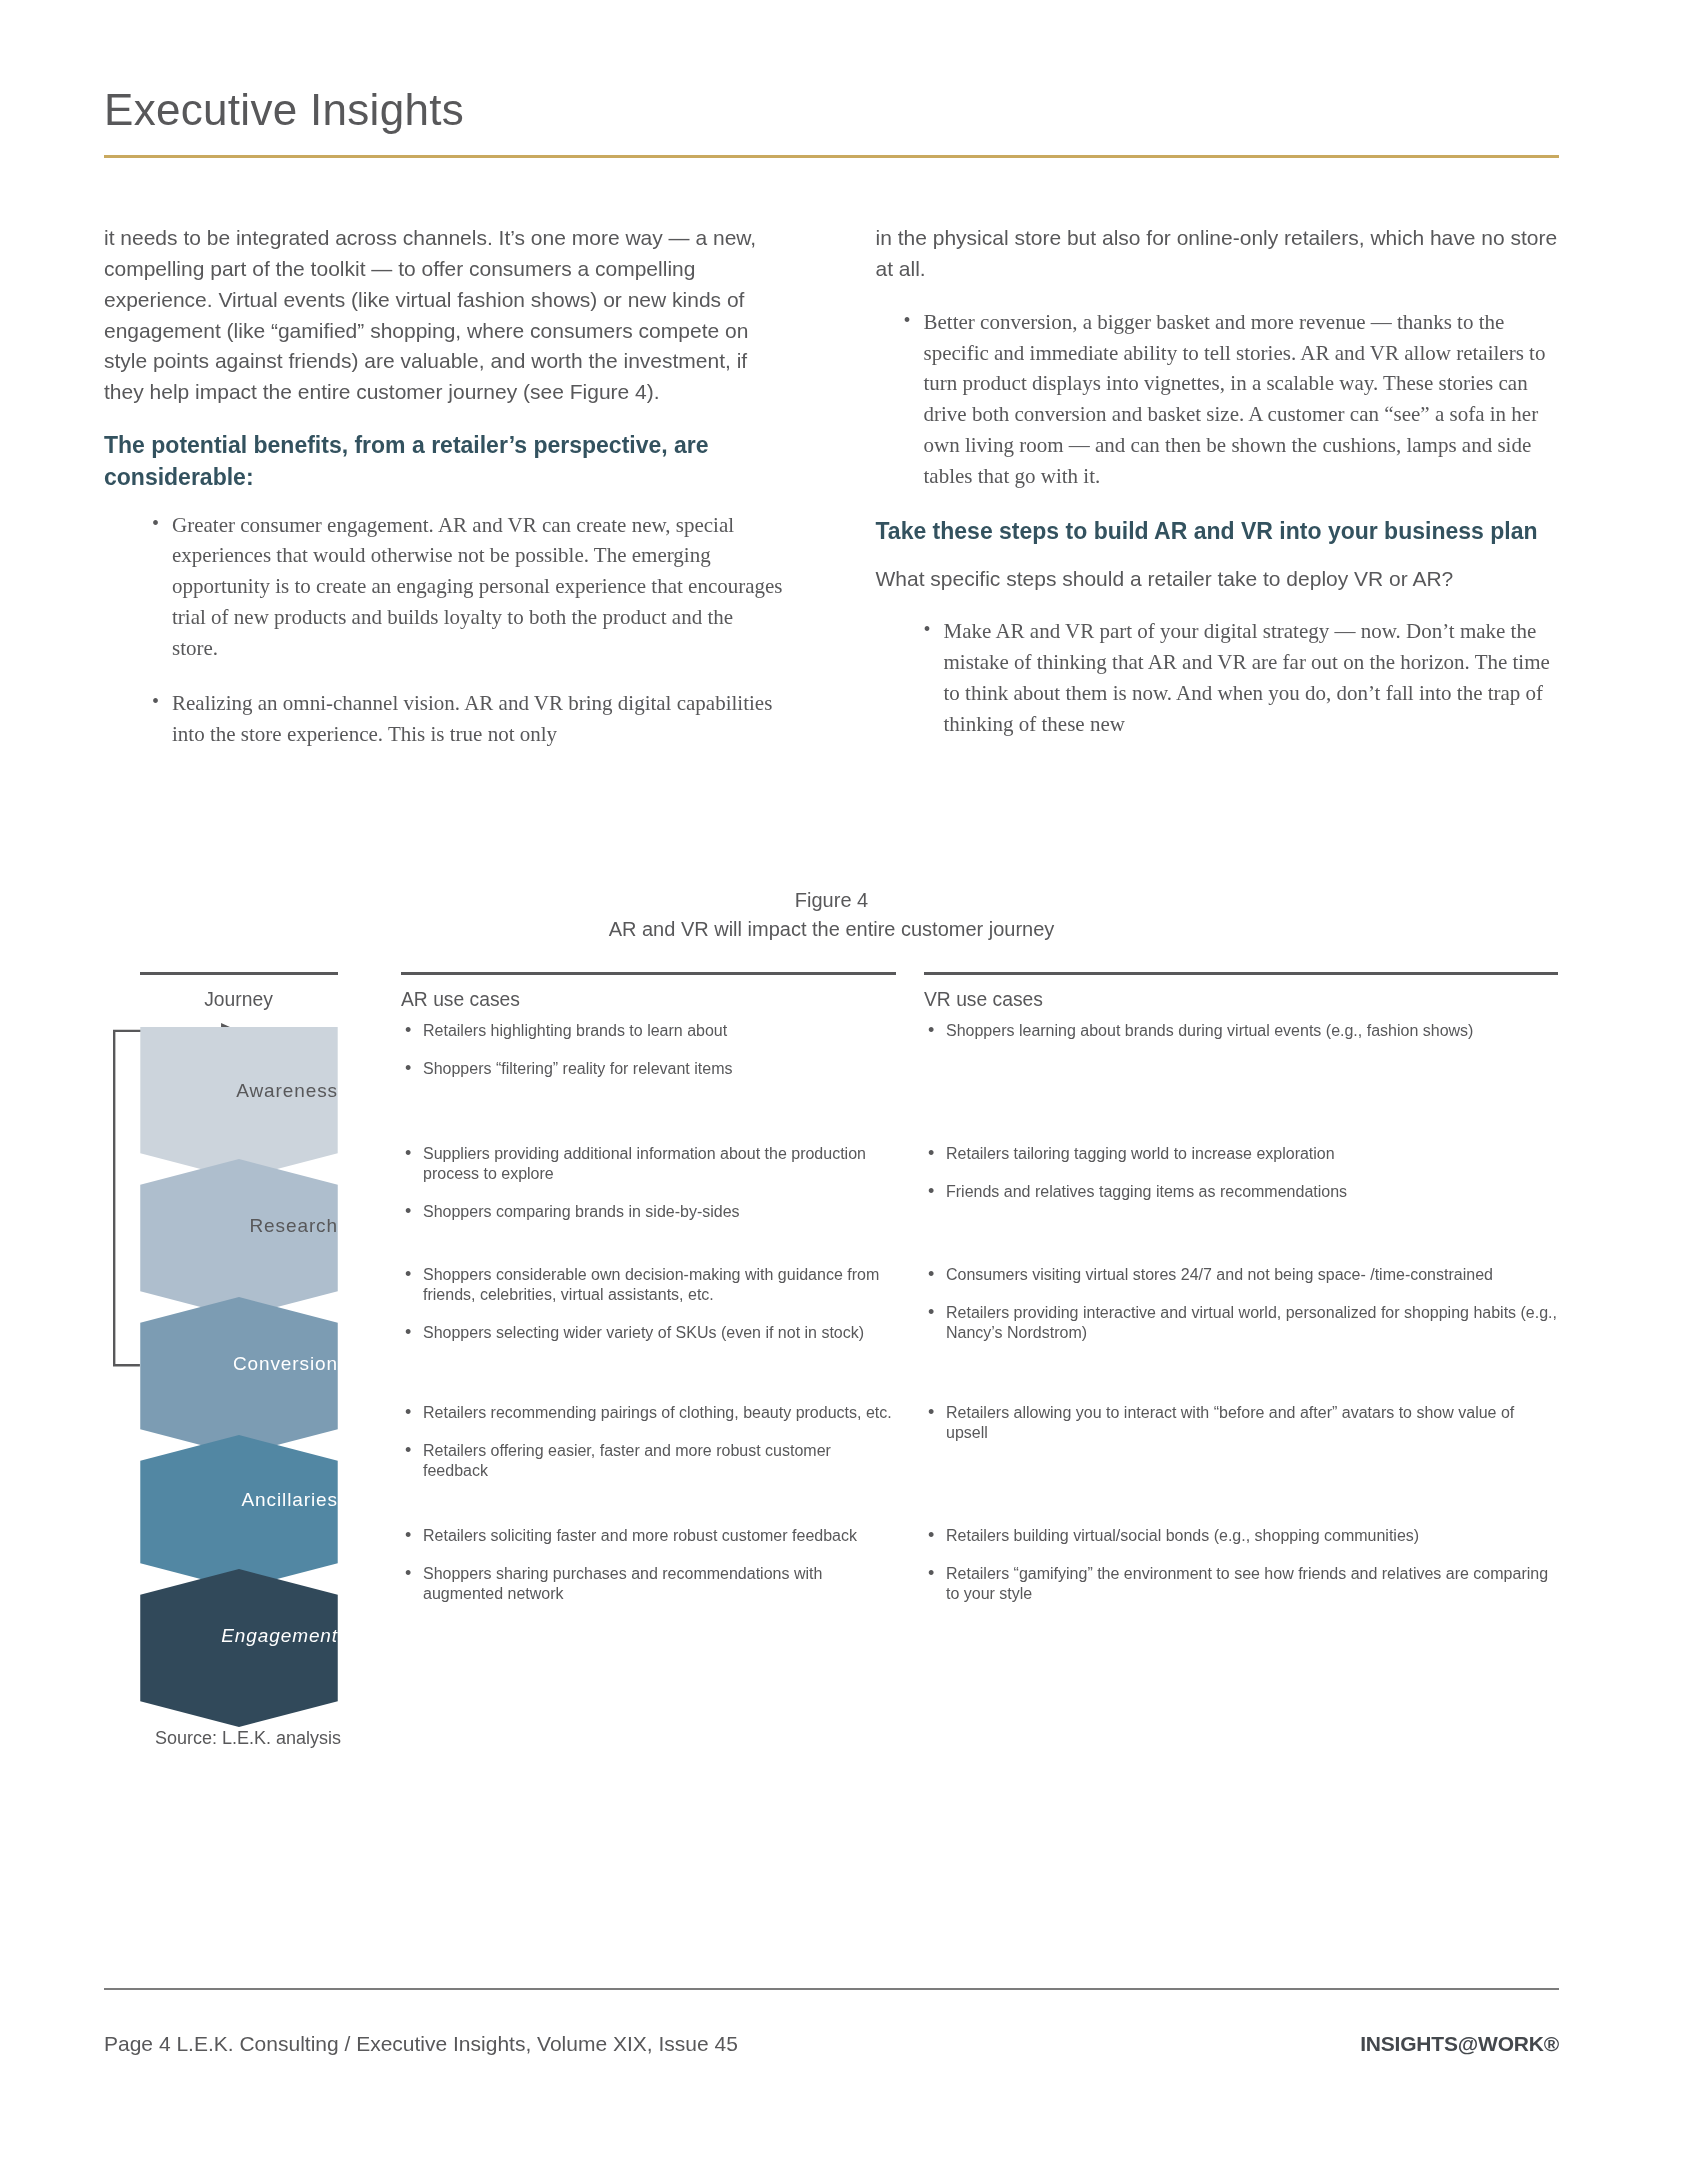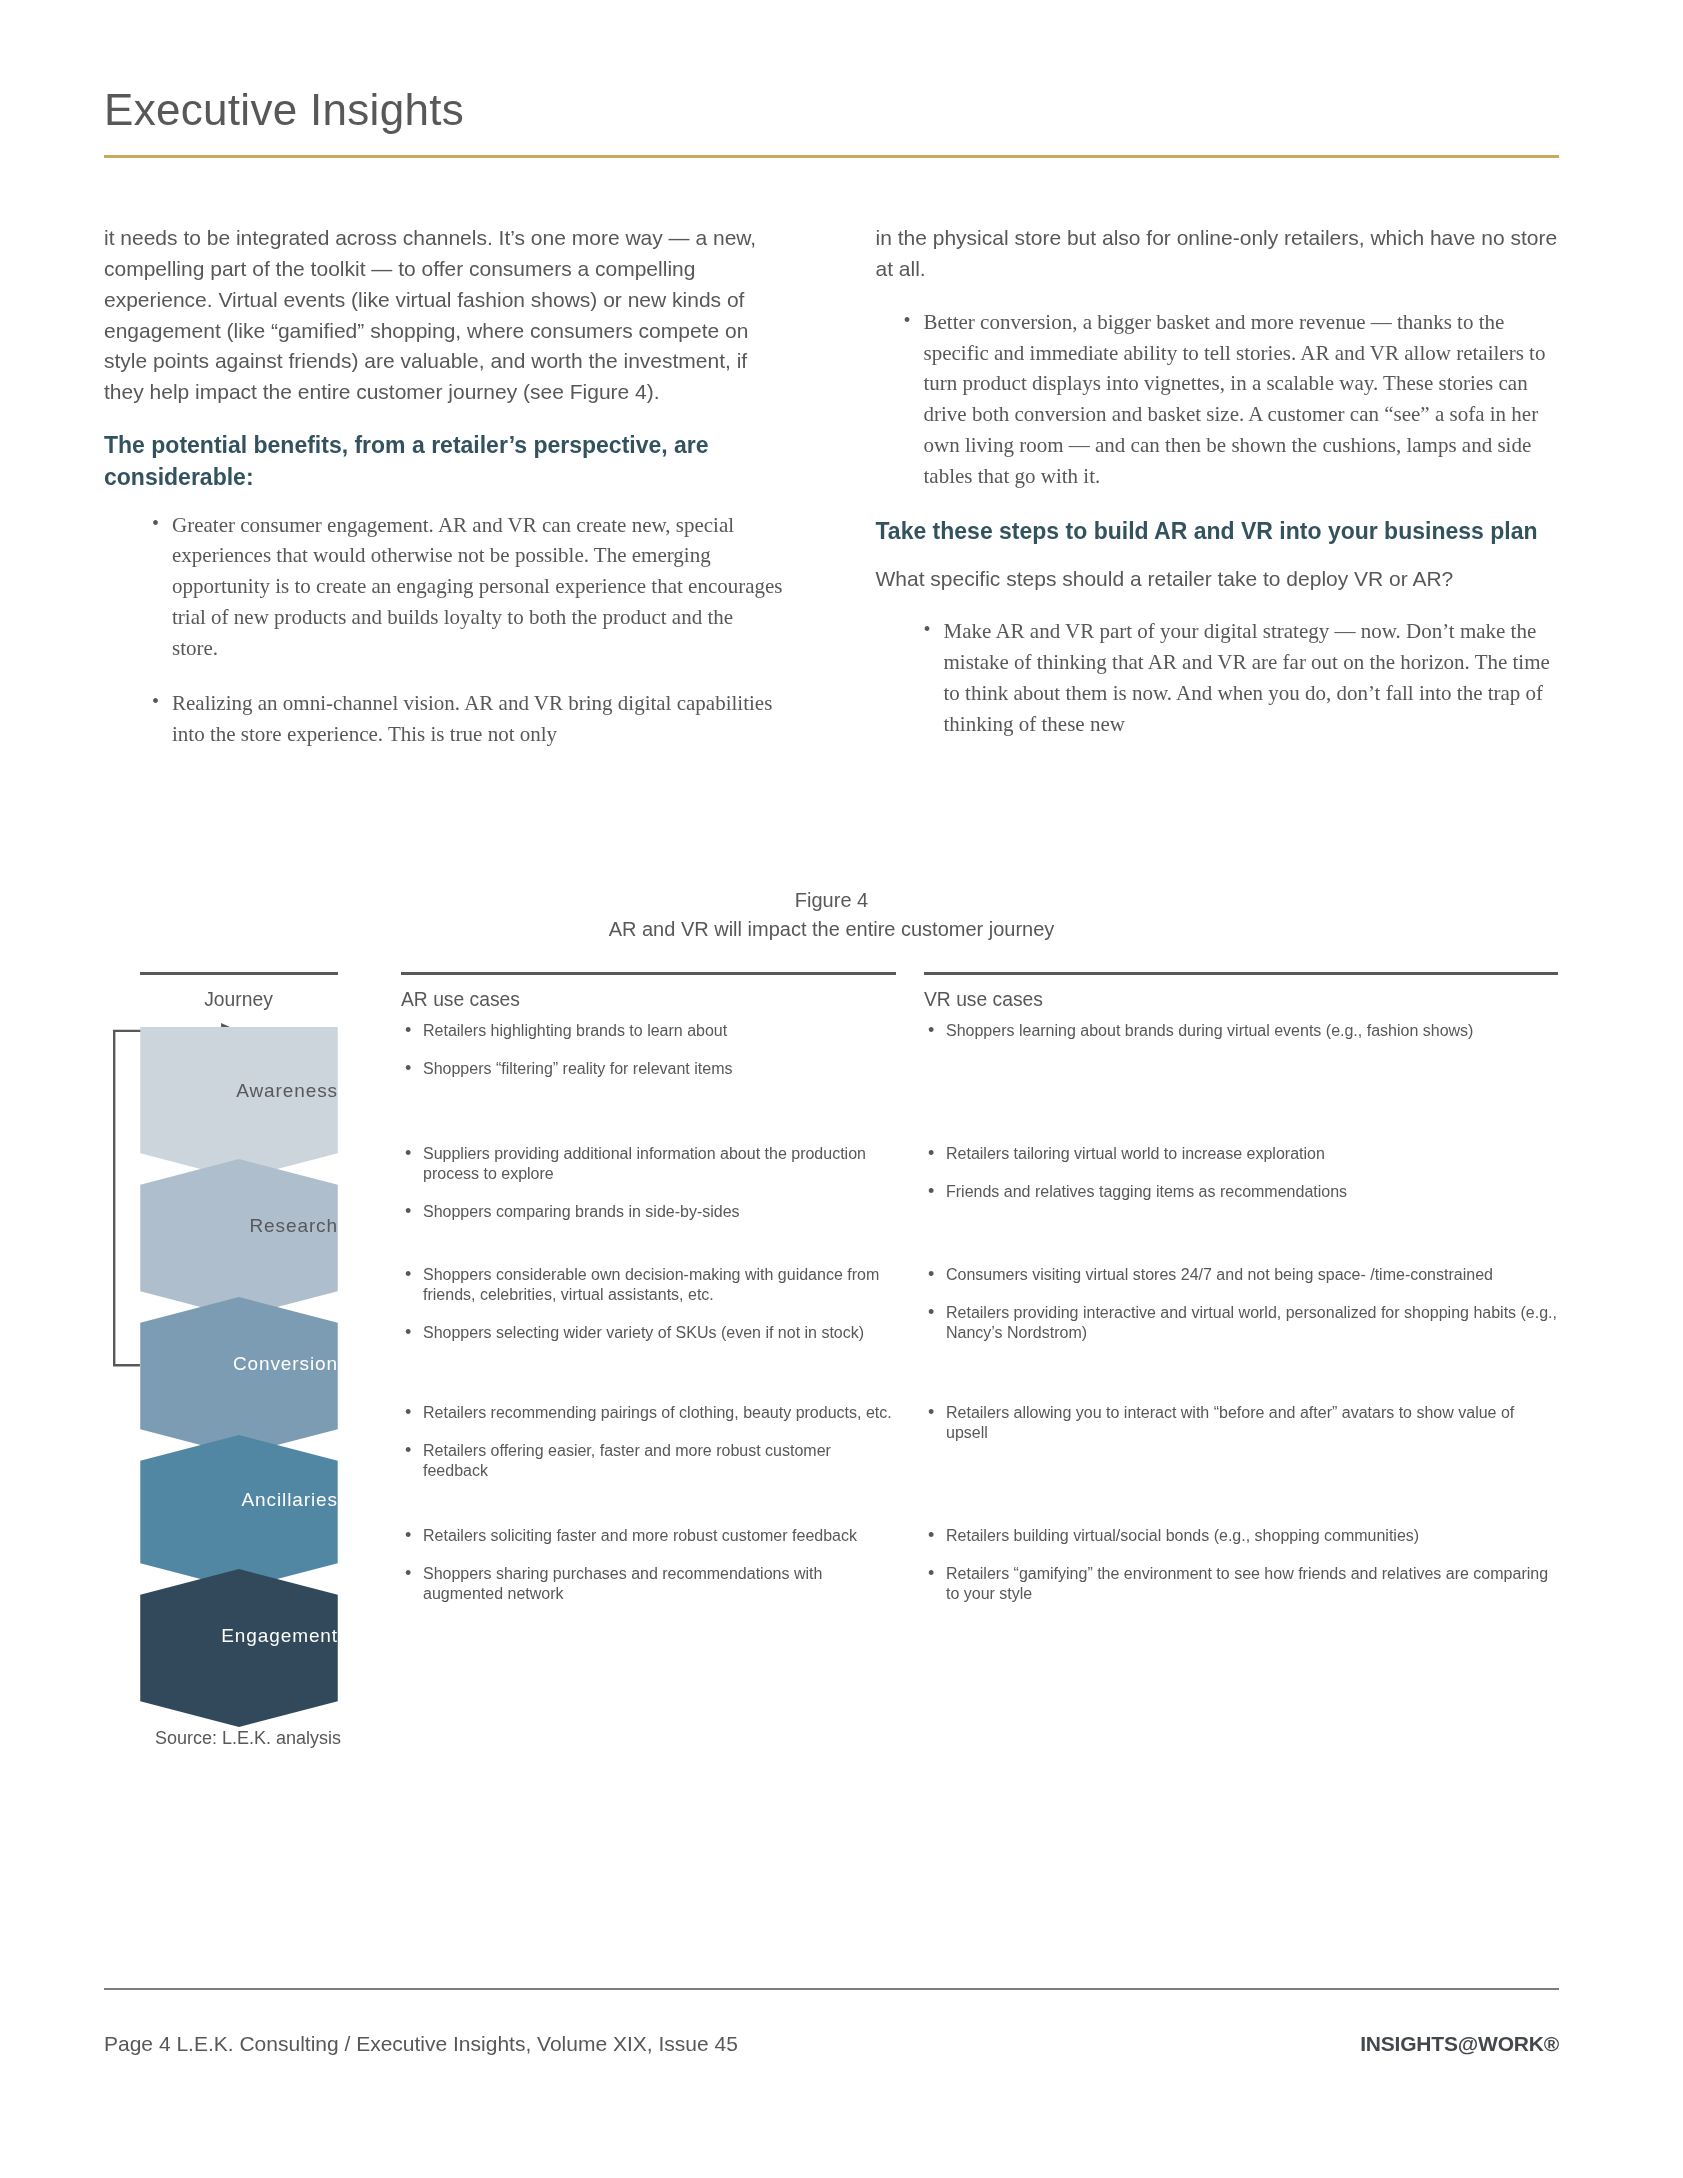--- a/index.html
+++ b/index.html
@@ -329,21 +329,21 @@
                   <polygon points="0,26 100,0 200,26 200,134 100,160 0,134" fill="#7c9cb3"></polygon>
                 </svg>
                 <span class="seg-label" style="color: rgb(255, 255, 255);">Conversion</span>
               </div>
               <div class="funnel-seg" style="height: 129px;">
                 <svg width="198" height="154" viewBox="0 0 200 156">
                   <polygon points="0,26 100,0 200,26 200,130 100,156 0,130" fill="#5287a3"></polygon>
                 </svg>
                 <span class="seg-label" style="color: rgb(255, 255, 255);">Ancillaries</span>
               </div>
-              <div class="funnel-seg" style="height: 133px;">
+              <div class="funnel-seg" style="height: 133px; font-style: italic;">
                 <svg width="198" height="158" viewBox="0 0 200 160">
                   <polygon points="0,26 100,0 200,26 200,134 100,160 0,134" fill="#31495a"></polygon>
                 </svg>
                 <span class="seg-label" style="color: rgb(255, 255, 255);">Engagement</span>
               </div>
             </div>
         </div>
 
         <div class="fig-col-ar ar-cells" id="ar-cells" style="position: relative; height: 693px;">
             <div class="use-group" style="position: absolute; top: 0px; left: 0px; right: 0px;">
@@ -379,21 +379,21 @@
           </div>
 
         <div class="fig-col-vr vr-cells" id="vr-cells" style="position: relative; height: 693px;">
             <div class="use-group" style="position: absolute; top: 0px; left: 0px; right: 16px;">
               <ul>
                 <li>Shoppers learning about brands during virtual events (e.g., fashion shows)</li>
               </ul>
             </div>
             <div class="use-group" style="position: absolute; top: 123px; left: 0px; right: 0px;">
               <ul>
-                <li>Retailers tailoring virtual world to increase exploration</li>
+                <li>Retailers tailoring tagging world to increase exploration</li>
                 <li>Friends and relatives tagging items as recommendations</li>
               </ul>
             </div>
             <div class="use-group" style="position: absolute; top: 244px; left: 0px; right: 0px;">
               <ul>
                 <li>Consumers visiting virtual stores 24/7 and not being space- /time-constrained</li>
                 <li>Retailers providing interactive and virtual world, personalized for shopping habits (e.g., Nancy’s Nordstrom)</li>
               </ul>
             </div>
             <div class="use-group" style="position: absolute; top: 382px; left: 0px; right: 0px;">

